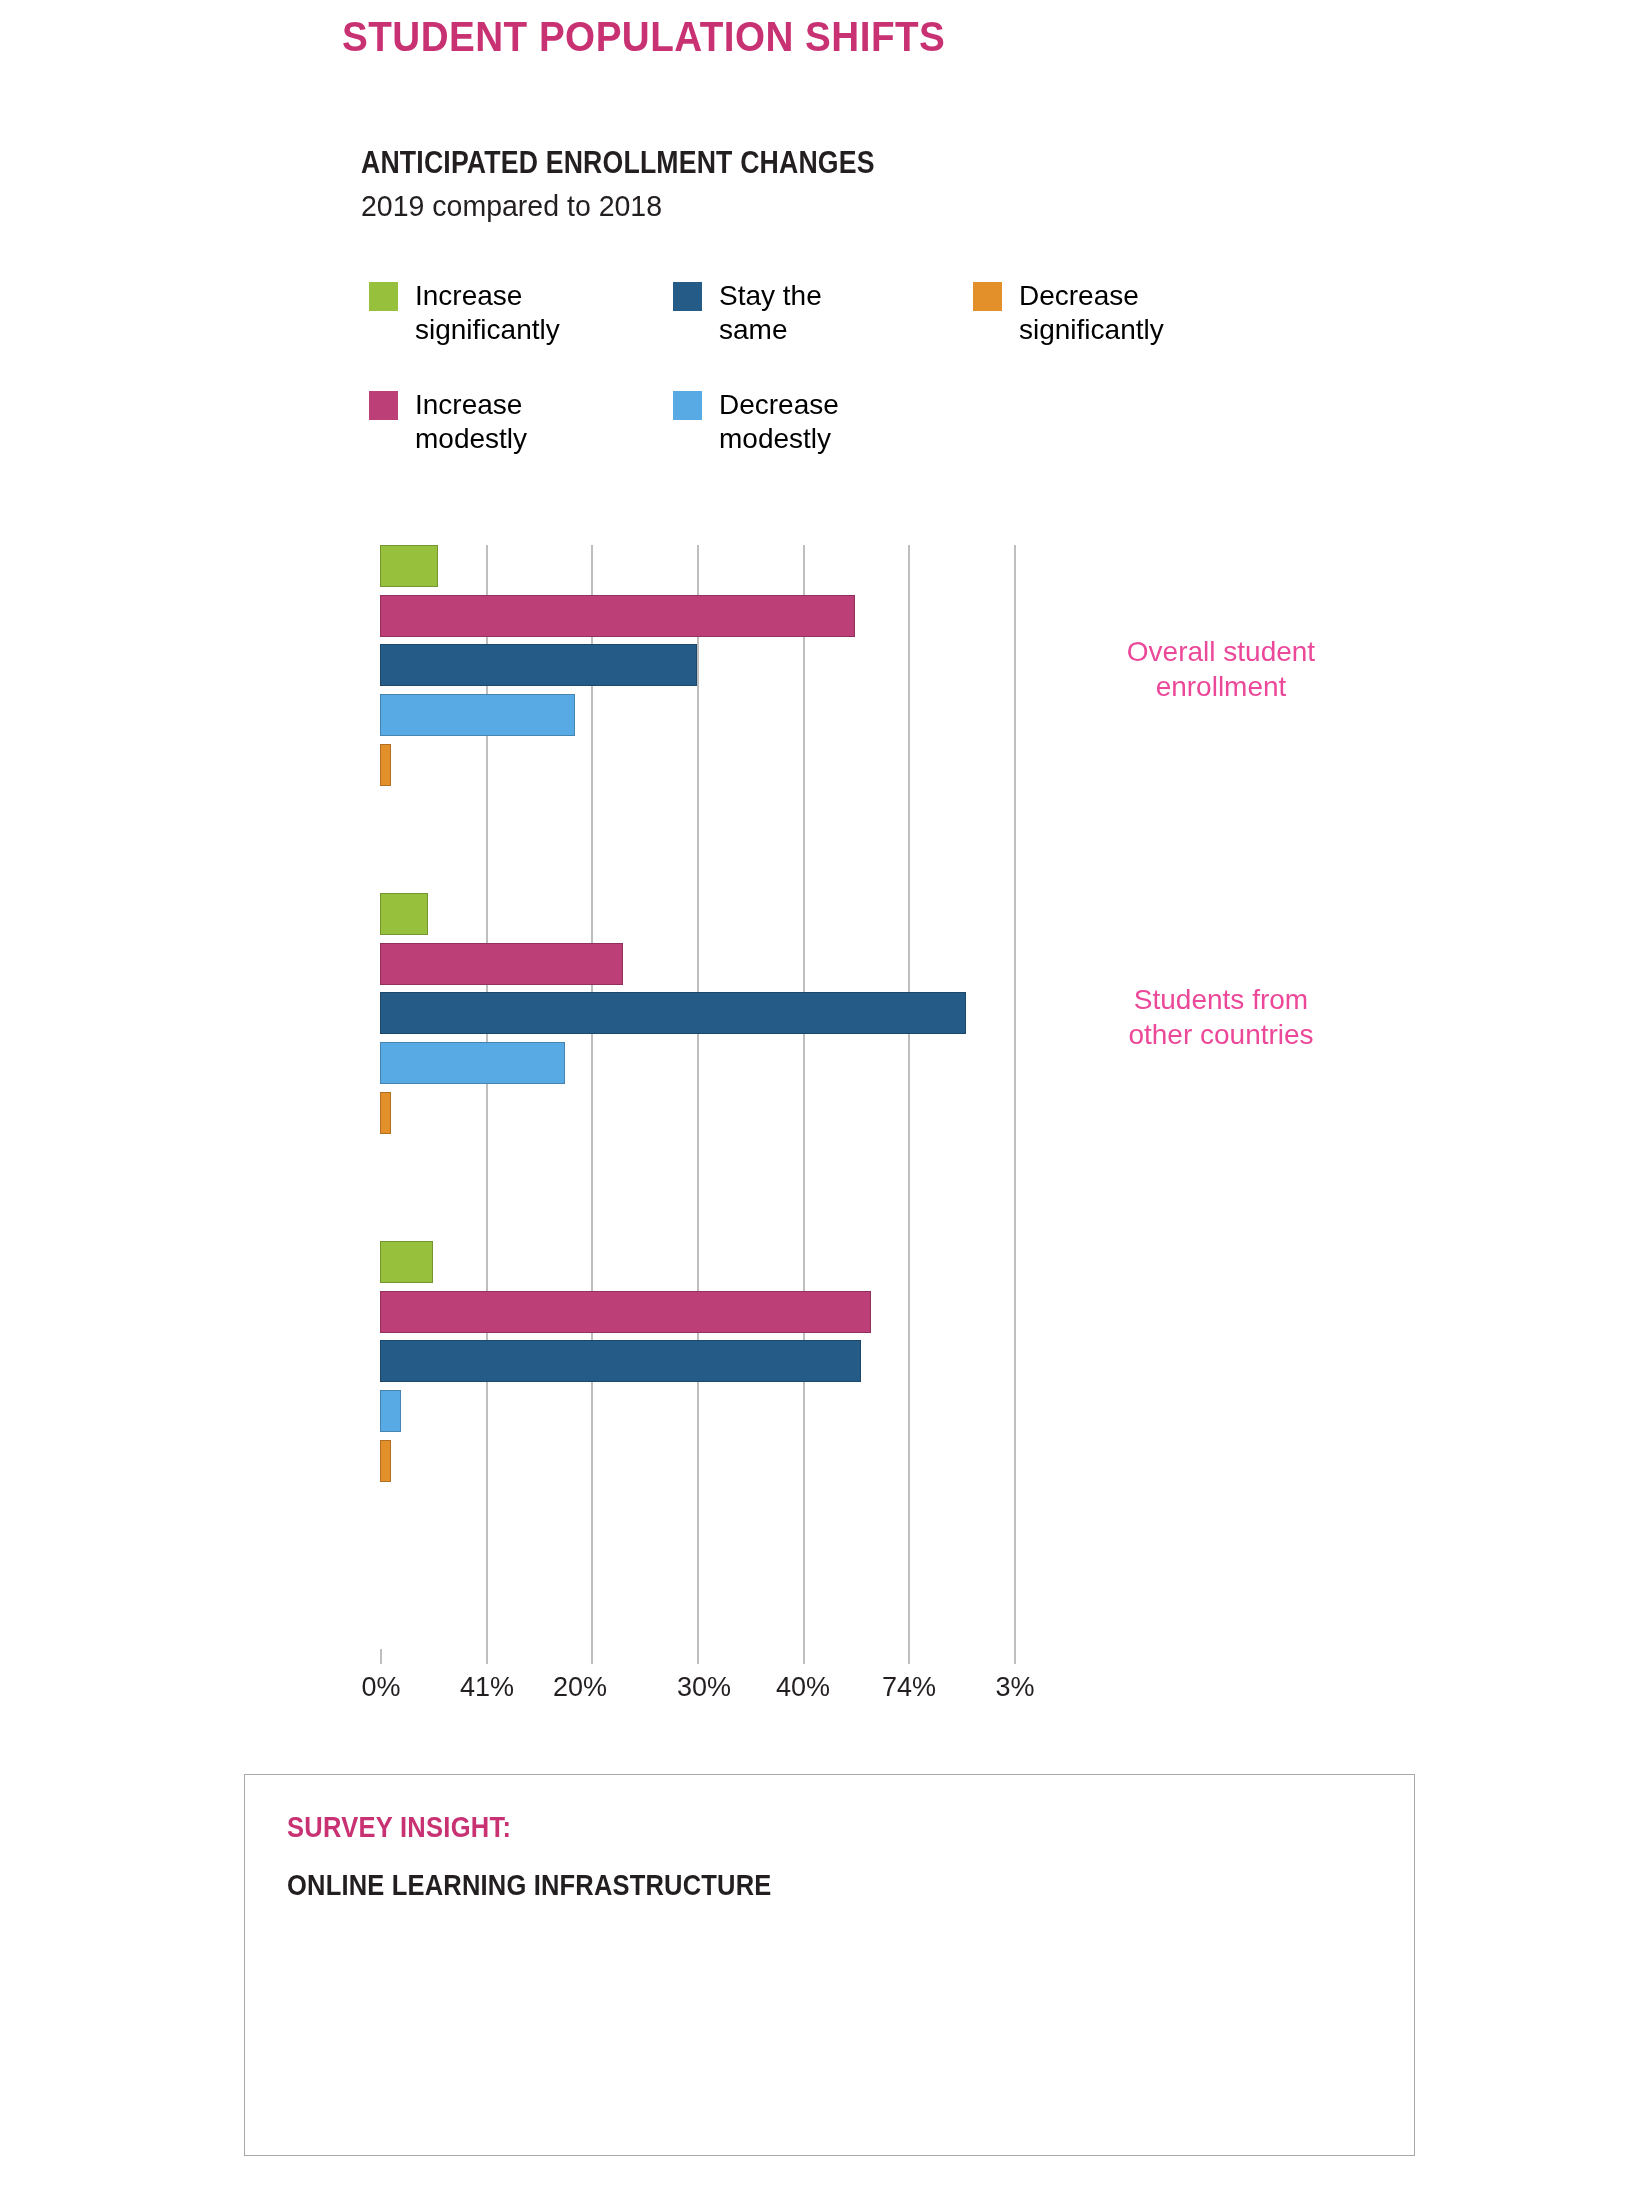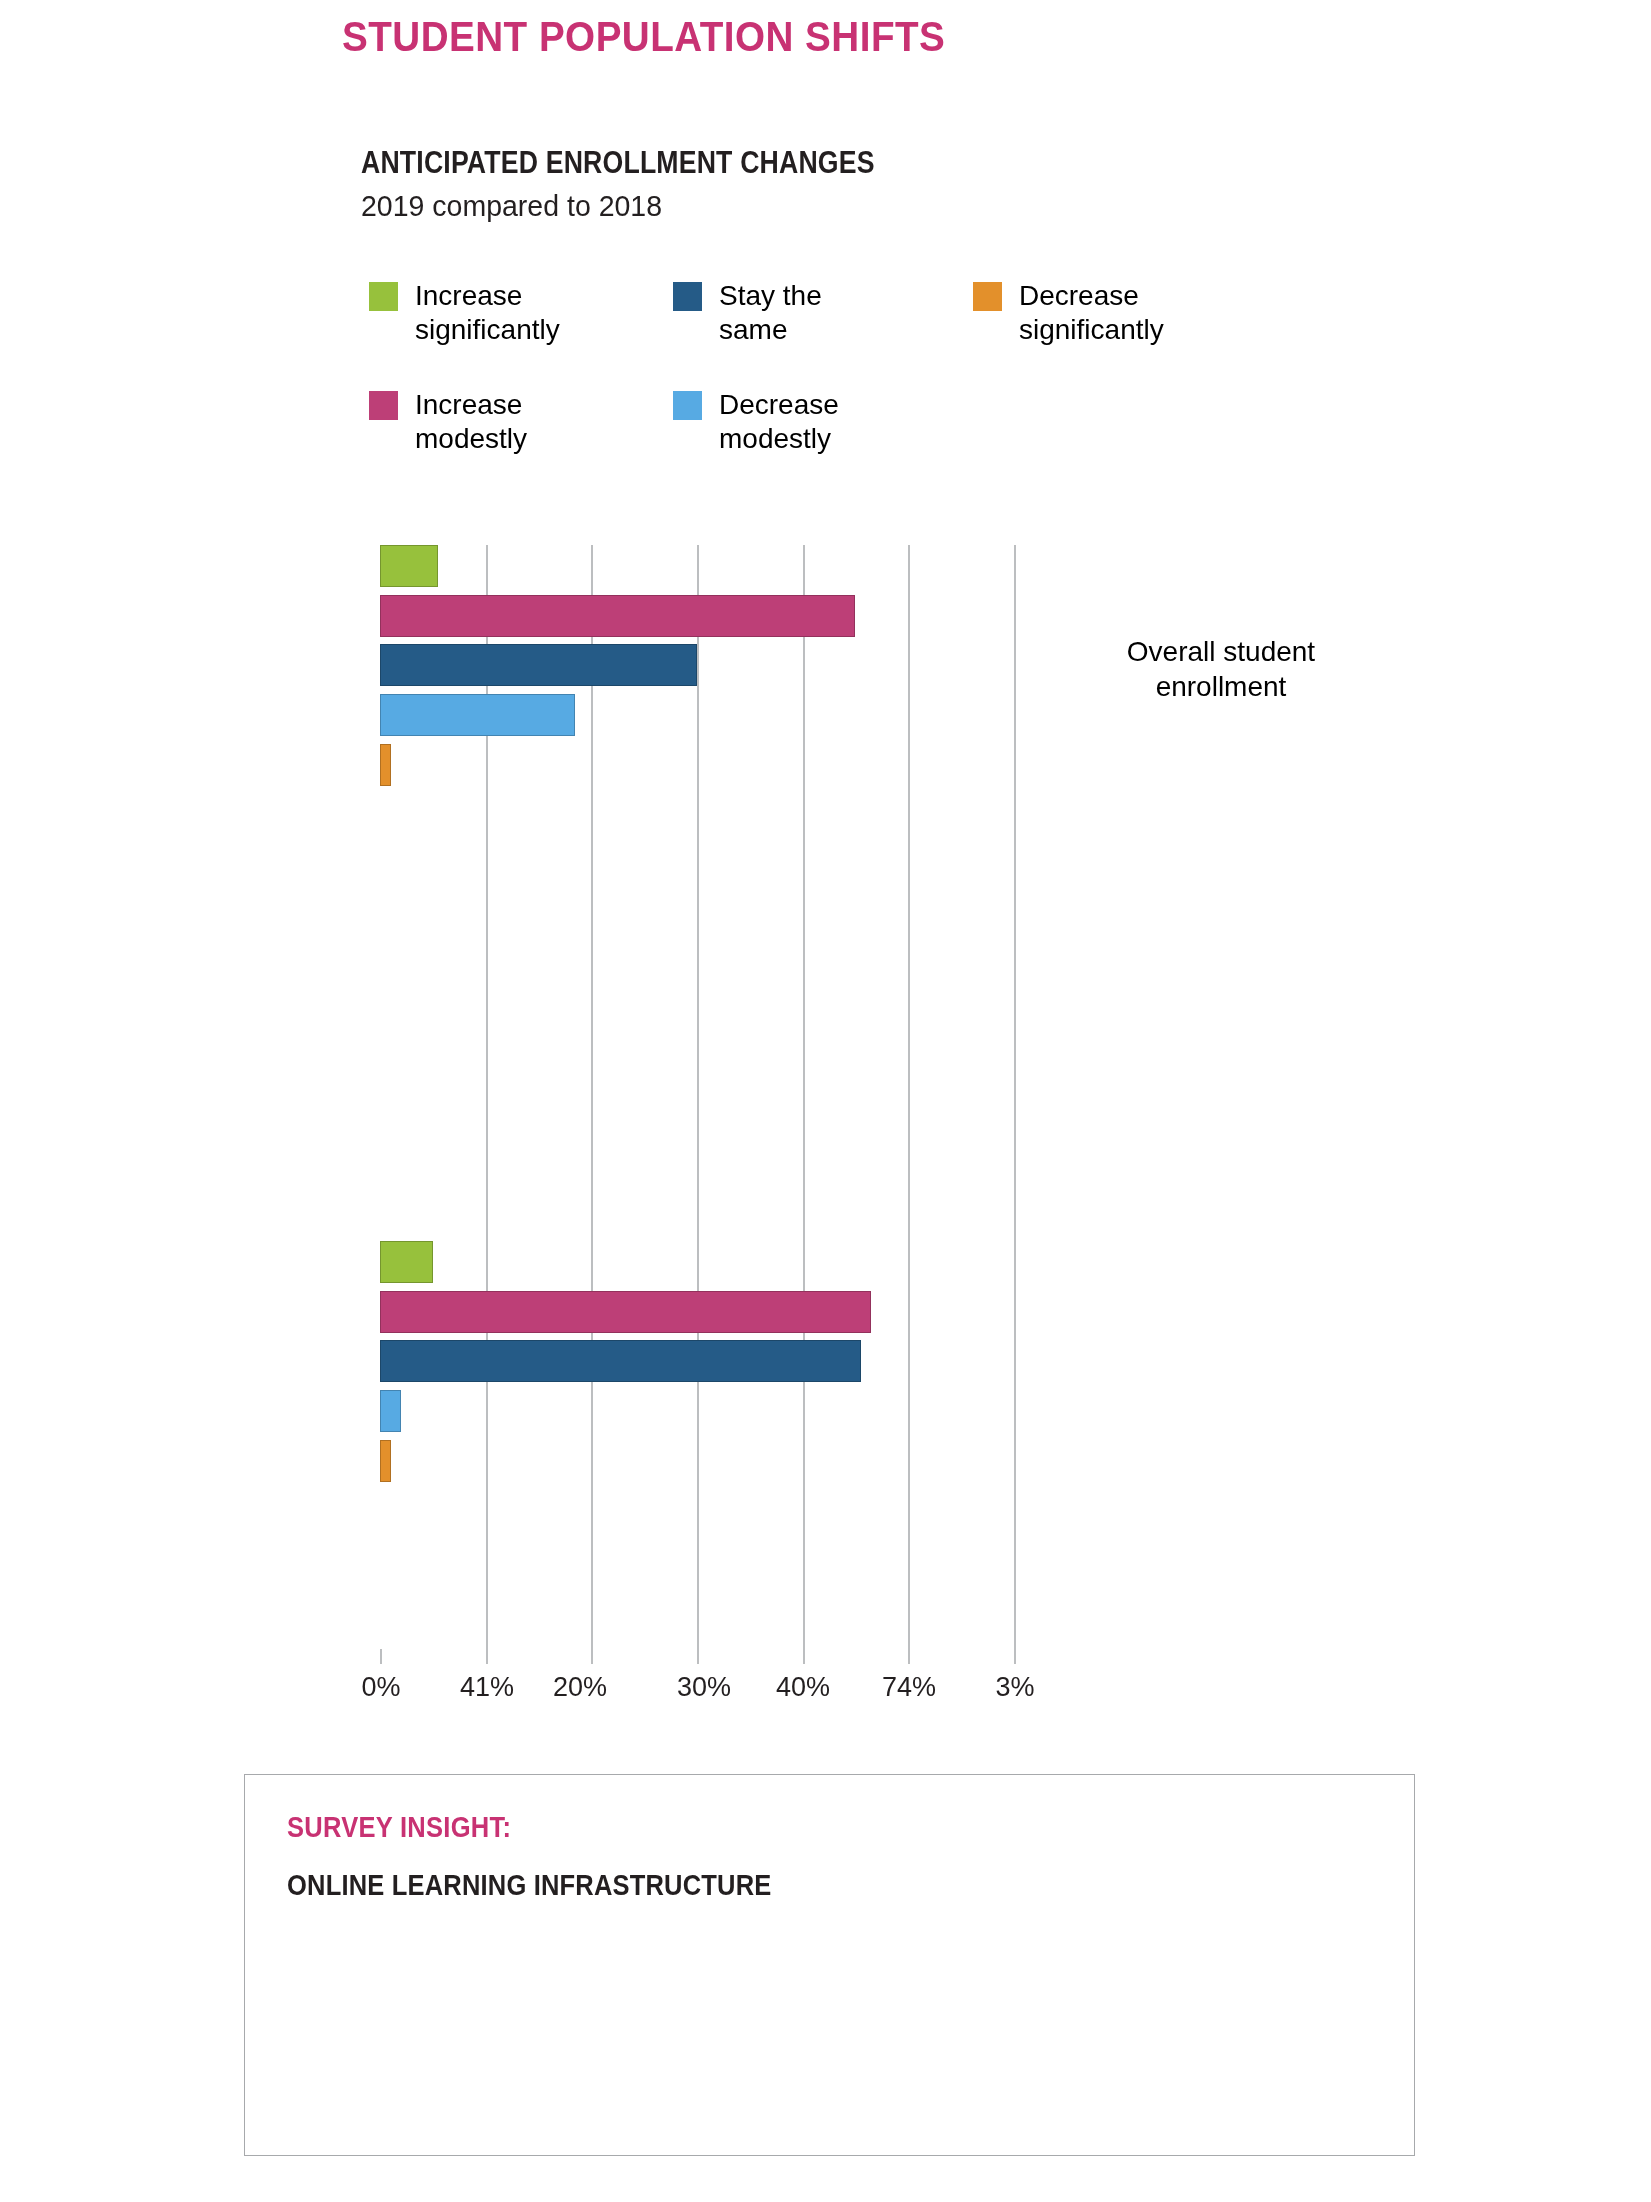--- a/index.html
+++ b/index.html
@@ -69,21 +69,21 @@
   .bar{
     position:absolute;left:0;height:42px;
     border:1px solid rgba(0,0,0,0.22);
     box-sizing:border-box;
   }
   .cat-label{
     position:absolute;
     left:669px;
     width:344px;
     text-align:center;
-    font-size:28px;line-height:35px;color:#000000;
+    font-size:28px;line-height:35px;color:#ec4899;
   }
 
   
   .axis{position:absolute;left:380px;top:1649px;width:669px;height:67px;}
   .tick{position:absolute;top:0;width:1.9px;height:15.3px;background:#bcbec0;}
   .tick-label{
     position:absolute;top:23px;font-size:27px;color:#231f20;
     transform:translateX(-50%);white-space:nowrap;
     font-weight:normal;
   }
@@ -167,20 +167,29 @@
     <div class="groups" id="groups">
         <div class="group" style="top: 0px; height: 249px;">
           <div class="bar" title="Increase significantly: 5.5%" style="top: 0px; width: 58px; background: rgb(151, 193, 60);"></div>
           <div class="bar" title="Increase modestly: 45%" style="top: 50px; width: 475px; background: rgb(189, 63, 119);"></div>
           <div class="bar" title="Stay the same: 30%" style="top: 99px; width: 317px; background: rgb(37, 91, 135);"></div>
           <div class="bar" title="Decrease modestly: 18.5%" style="top: 149px; width: 195px; background: rgb(87, 170, 227);"></div>
           <div class="bar" title="Decrease significantly: 1%" style="top: 199px; width: 10.6px; background: rgb(227, 144, 43);"></div>
           <div class="cat-label" style="top: 89px; white-space: pre-line;">Overall student
 enrollment</div>
         </div>
+        <div class="group" style="top: 348px; height: 249px;">
+          <div class="bar" title="Increase significantly: 4.5%" style="top: 0px; width: 48px; background: rgb(151, 193, 60);"></div>
+          <div class="bar" title="Increase modestly: 23%" style="top: 50px; width: 243px; background: rgb(189, 63, 119);"></div>
+          <div class="bar" title="Stay the same: 55.5%" style="top: 99px; width: 586px; background: rgb(37, 91, 135);"></div>
+          <div class="bar" title="Decrease modestly: 17.5%" style="top: 149px; width: 185px; background: rgb(87, 170, 227);"></div>
+          <div class="bar" title="Decrease significantly: 1%" style="top: 199px; width: 10.6px; background: rgb(227, 144, 43);"></div>
+          <div class="cat-label" style="top: 89px; white-space: pre-line;">Students from
+other countries</div>
+        </div>
         <div class="group" style="top: 696px; height: 249px;">
           <div class="bar" title="Increase significantly: 5%" style="top: 0px; width: 53px; background: rgb(151, 193, 60);"></div>
           <div class="bar" title="Increase modestly: 46.5%" style="top: 50px; width: 491px; background: rgb(189, 63, 119);"></div>
           <div class="bar" title="Stay the same: 45.5%" style="top: 99px; width: 481px; background: rgb(37, 91, 135);"></div>
           <div class="bar" title="Decrease modestly: 2%" style="top: 149px; width: 21px; background: rgb(87, 170, 227);"></div>
           <div class="bar" title="Decrease significantly: 1%" style="top: 199px; width: 10.6px; background: rgb(227, 144, 43);"></div>
         </div>
       </div>
   </div>
 

